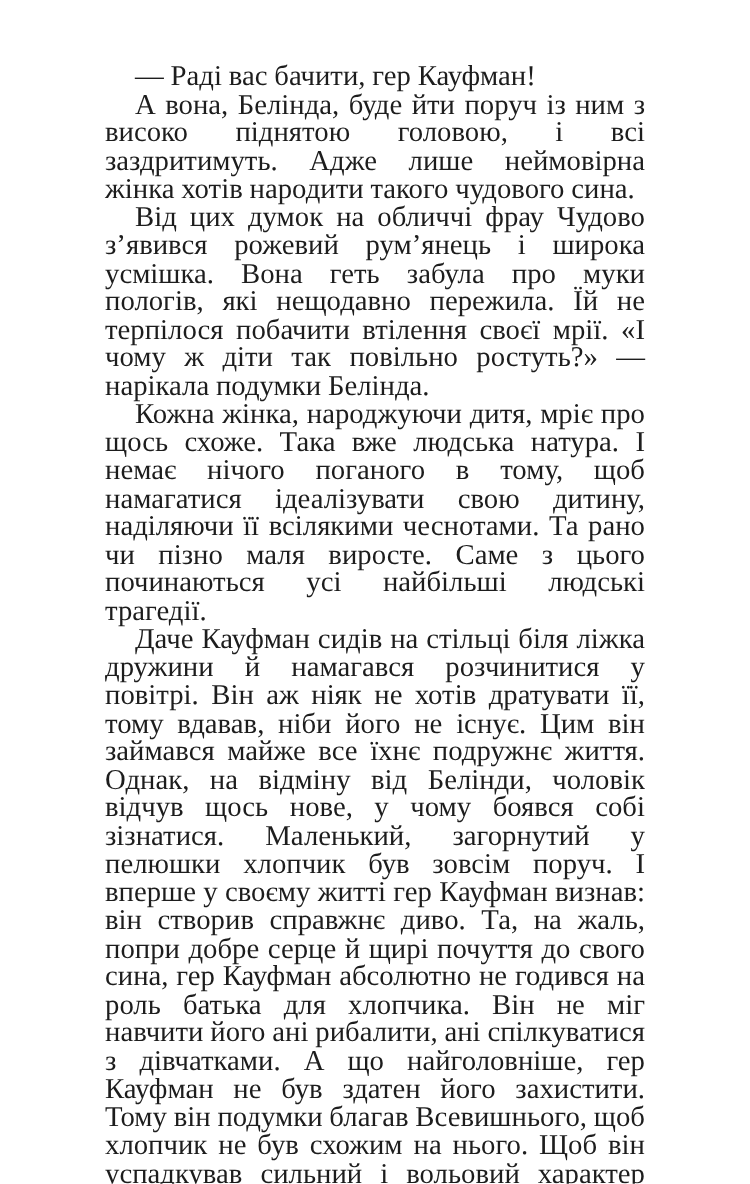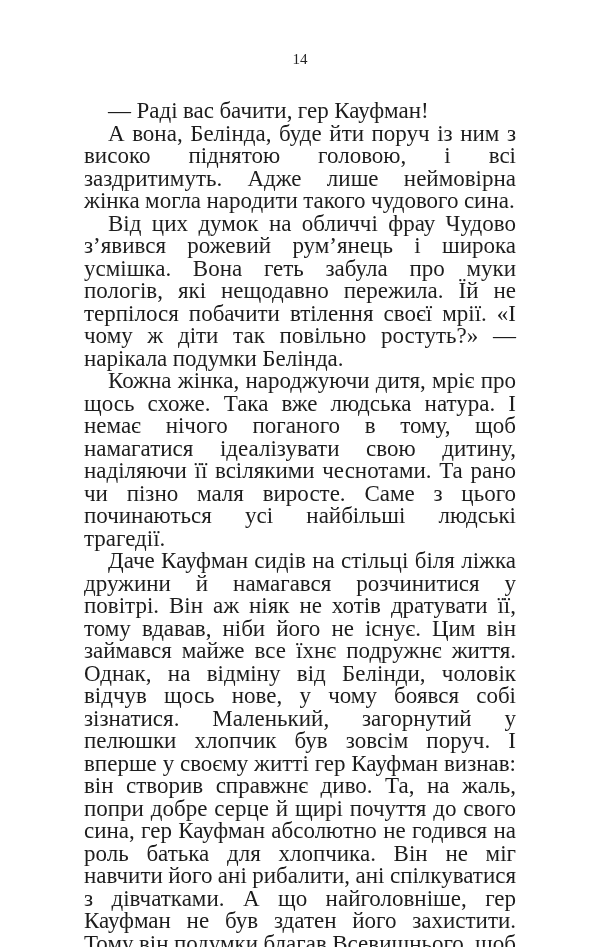--- a/index.html
+++ b/index.html
@@ -39,23 +39,22 @@
     word-spacing: -0.3px;
   }
   .text-block p i {
     font-style: italic;
   }
 </style>
 </head>
 <body>
 
 <div class="page">
-  <div class="page-number">14</div>
 
   <div class="text-block">
     <p>— Раді вас бачити, гер Кауфман!</p>
-    <p>А вона, Белінда, буде йти поруч із ним з високо піднятою головою, і всі заздритимуть. Адже лише неймовірна жінка могла народити такого чудового сина.</p>
+    <p>А вона, Белінда, буде йти поруч із ним з високо піднятою головою, і всі заздритимуть. Адже лише неймовірна жінка хотів народити такого чудового сина.</p>
     <p>Від цих думок на обличчі фрау Чудово з’явився рожевий рум’янець і широка усмішка. Вона геть забула про муки пологів, які нещодавно пережила. Їй не терпілося побачити втілення своєї мрії. «І чому ж діти так повільно ростуть?» — нарікала подумки Белінда.</p>
     <p>Кожна жінка, народжуючи дитя, мріє про щось схоже. Така вже людська натура. І немає нічого поганого в тому, щоб намагатися ідеалізувати свою дитину, наділяючи її всілякими чеснотами. Та рано чи пізно маля виросте. Саме з цього починаються усі найбільші людські трагедії.</p>
     <p>Даче Кауфман сидів на стільці біля ліжка дружини й намагався розчинитися у повітрі. Він аж ніяк не хотів дратувати її, тому вдавав, ніби його не існує. Цим він займався майже все їхнє подружнє життя. Однак, на відміну від Белінди, чоловік відчув щось нове, у чому боявся собі зізнатися. Маленький, загорнутий у пелюшки хлопчик був зовсім поруч. І вперше у своєму житті гер Кауфман визнав: він створив справжнє диво. Та, на жаль, попри добре серце й щирі почуття до свого сина, гер Кауфман абсолютно не годився на роль батька для хлопчика. Він не міг навчити його ані рибалити, ані спілкуватися з дівчатками. А що найголовніше, гер Кауфман не був здатен його захистити. Тому він подумки благав Всевишнього, щоб хлопчик не був схожим на нього. Щоб він успадкував сильний і вольовий характер мами, який значно більше личить чоловікові, аніж жінці. Страх, що заполонив усі його думки, обірвала фрау Кауфман.</p>
     <p>— Ти подзвонив моєму нещодавно? — грубо запитала вона.</p>
   </div>
 </div>
 
 </body></html>

